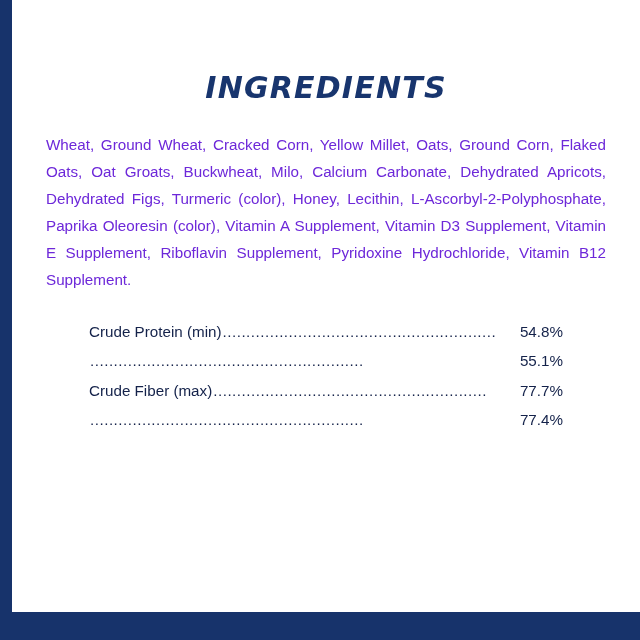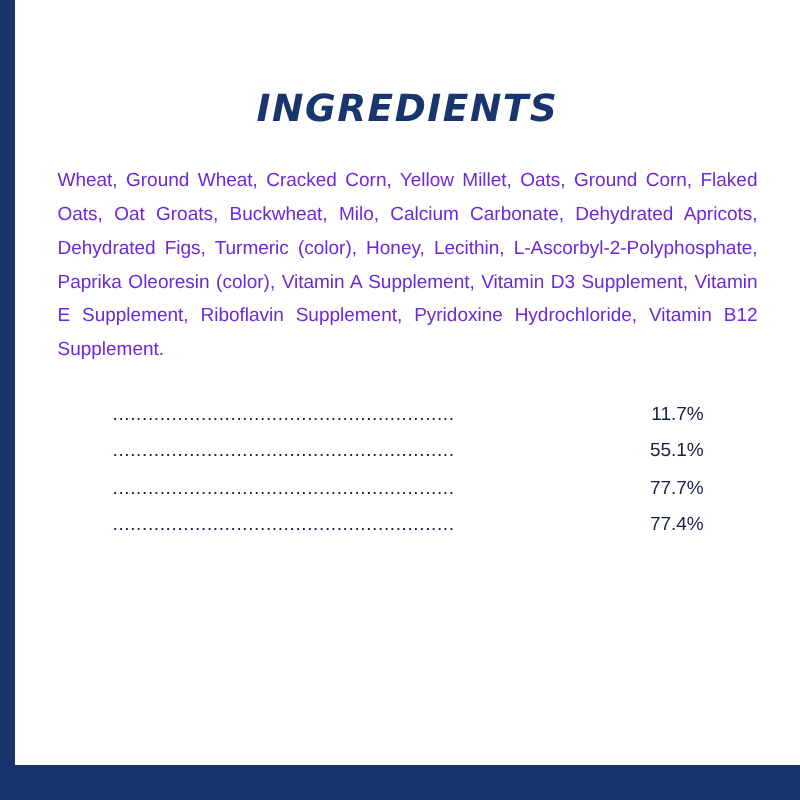--- a/index.html
+++ b/index.html
@@ -118,30 +118,32 @@
   <div class="content">
 
     <div class="section-title" id="ingredients-title">INGREDIENTS</div>
 
     <div class="ingredients-body">Wheat, Ground Wheat, Cracked Corn, Yellow Millet, Oats, Ground Corn, Flaked Oats, Oat Groats, Buckwheat, Milo, Calcium Carbonate, Dehydrated Apricots, Dehydrated Figs, Turmeric (color), Honey, Lecithin, L-Ascorbyl-2-Polyphosphate, Paprika Oleoresin (color), Vitamin A Supplement, Vitamin D3 Supplement, Vitamin E Supplement, Riboflavin Supplement, Pyridoxine Hydrochloride, Vitamin B12 Supplement.</div>
 
 
     <div class="analysis-list">
 
       <div class="analysis-row">
+        <span class="analysis-label">Crude Protein (min)</span>
         <span class="analysis-dots">..........................................................</span>
-        <span class="analysis-value">11.7%</span>
+        <span class="analysis-value">54.8%</span>
       </div>
 
       <div class="analysis-row">
         <span class="analysis-dots">..........................................................</span>
         <span class="analysis-value">55.1%</span>
       </div>
 
       <div class="analysis-row">
+        <span class="analysis-label">Crude Fiber (max)</span>
         <span class="analysis-dots">..........................................................</span>
         <span class="analysis-value">77.7%</span>
       </div>
 
       <div class="analysis-row">
         <span class="analysis-dots">..........................................................</span>
         <span class="analysis-value">77.4%</span>
       </div>
 
     </div>

